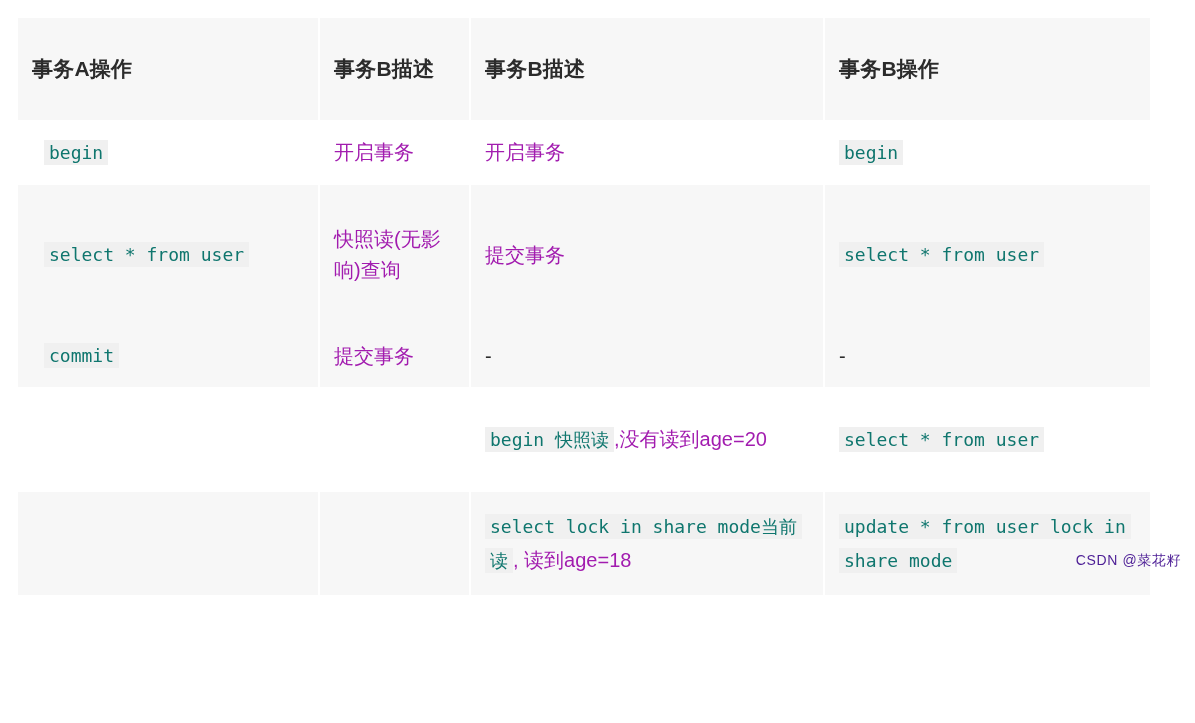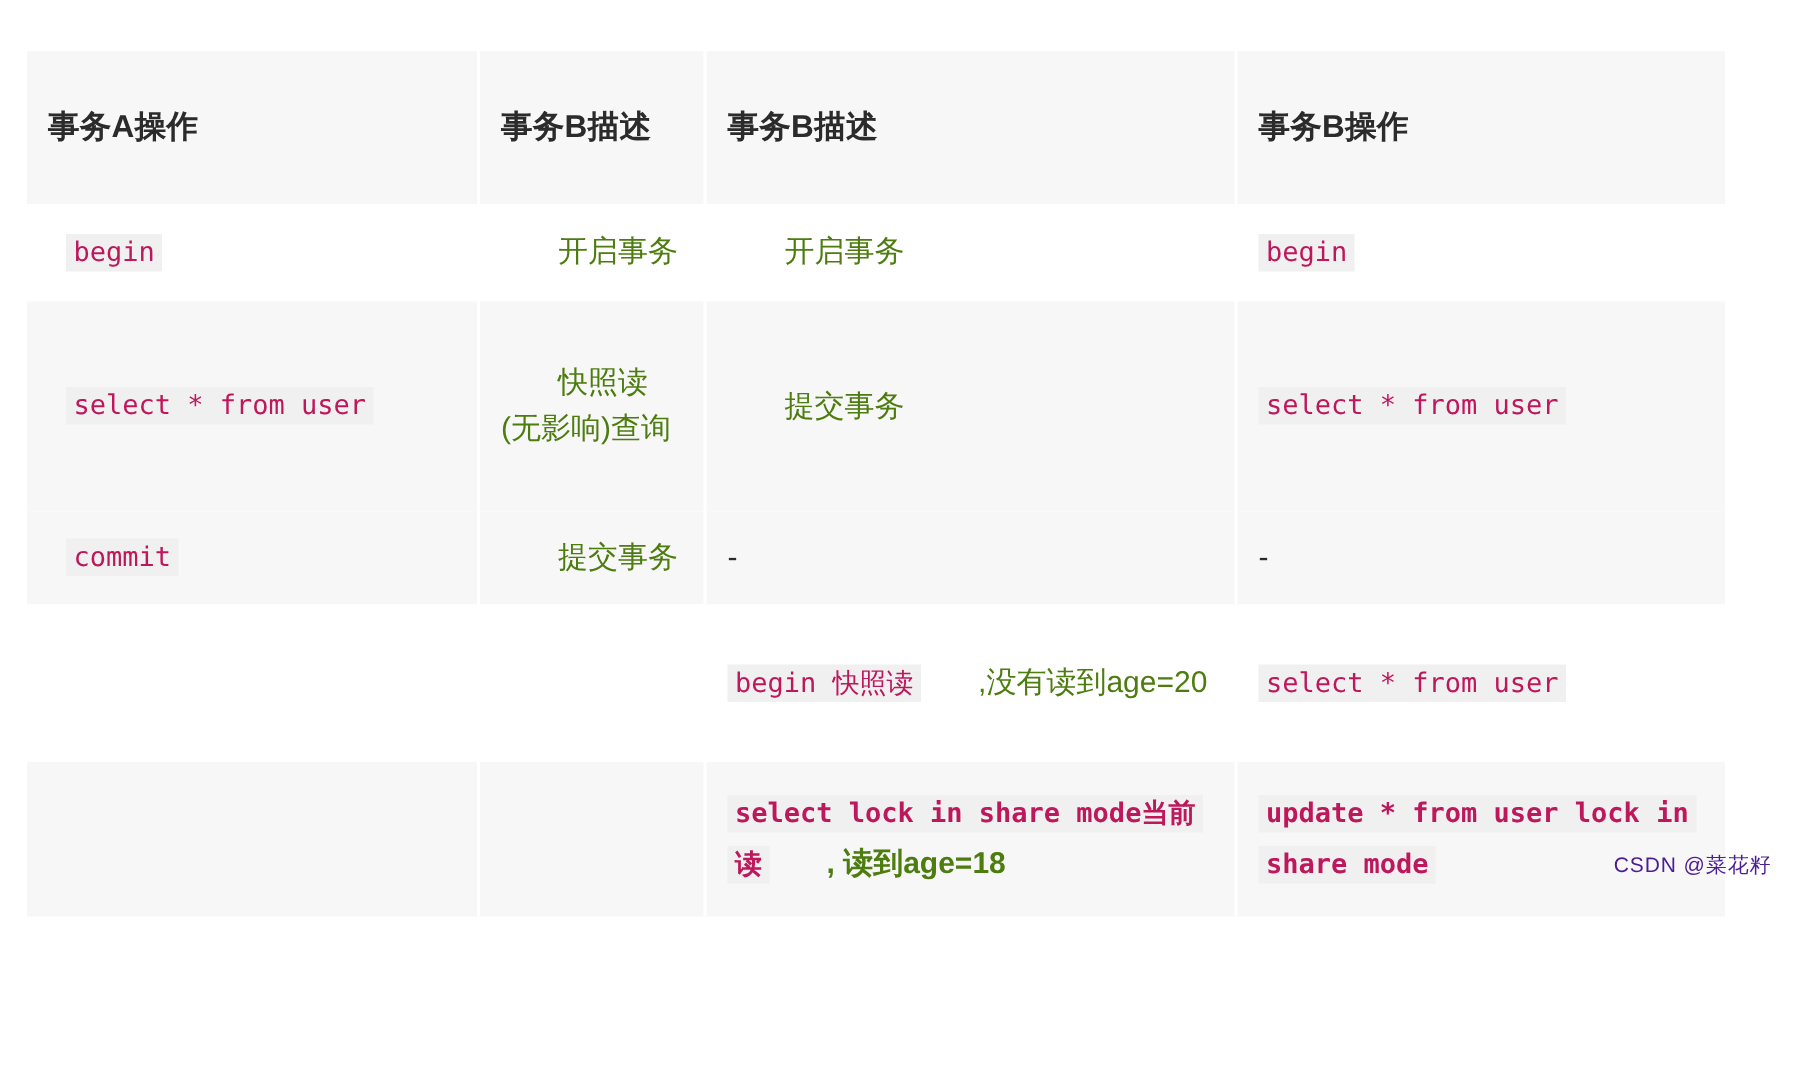--- a/index.html
+++ b/index.html
@@ -10,21 +10,21 @@
   body {
     width: 1195px;
     height: 723px;
     font-family: "Liberation Sans", "DejaVu Sans", sans-serif;
     overflow: hidden;
     position: relative;
   }
 
   .page {
     position: absolute;
-    left: 0; top: 16px;
+    left: 0; top: 0;
     width: 1195px;
     height: 576px;
     background: #ffffff;
   }
 
   .table-wrap {
     position: absolute;
     left: 18px;
     top: 18px;
     width: 1132px;
@@ -75,41 +75,41 @@
     padding-top: 8px;
     padding-bottom: 8px;
   }
   tbody td.col1 { padding-left: 26px; }
 
   tr.r1 td { height: 65px; }
   tr.r2 td { height: 140px; }
   tr.r3 td { height: 105px; }
   tr.r4 td { height: 62px; }
   tr.r5 td { height: 105px; }
-  tr.r6 td { height: 103px; font-weight: bold; }
+  tr.r6 td { height: 103px; }
 
   code.k {
     font-family: "DejaVu Sans Mono", "Liberation Mono", monospace;
     background: #f0f0f0;
-    color: #be185d;
+    color: #0f766e;
     border-radius: 0;
     padding: 2px 5px;
     font-size: 18px;
     line-height: 1.85;
     box-decoration-break: clone;
     -webkit-box-decoration-break: clone;
     white-space: normal;
   }
 
   .dash {
     font-size: 20px;
     color: #2b2b2b;
   }
 
-  .plain { font-size: 20px; color: #4d7c0f; margin-left: 38px; }
+  .plain { font-size: 20px; color: #a21caf; }
 
   .watermark {
     position: absolute;
     right: 14px;
     bottom: 6px;
     font-size: 14px;
     color: #4c1d95;
     letter-spacing: 0.6px;
     white-space: nowrap;
   }

